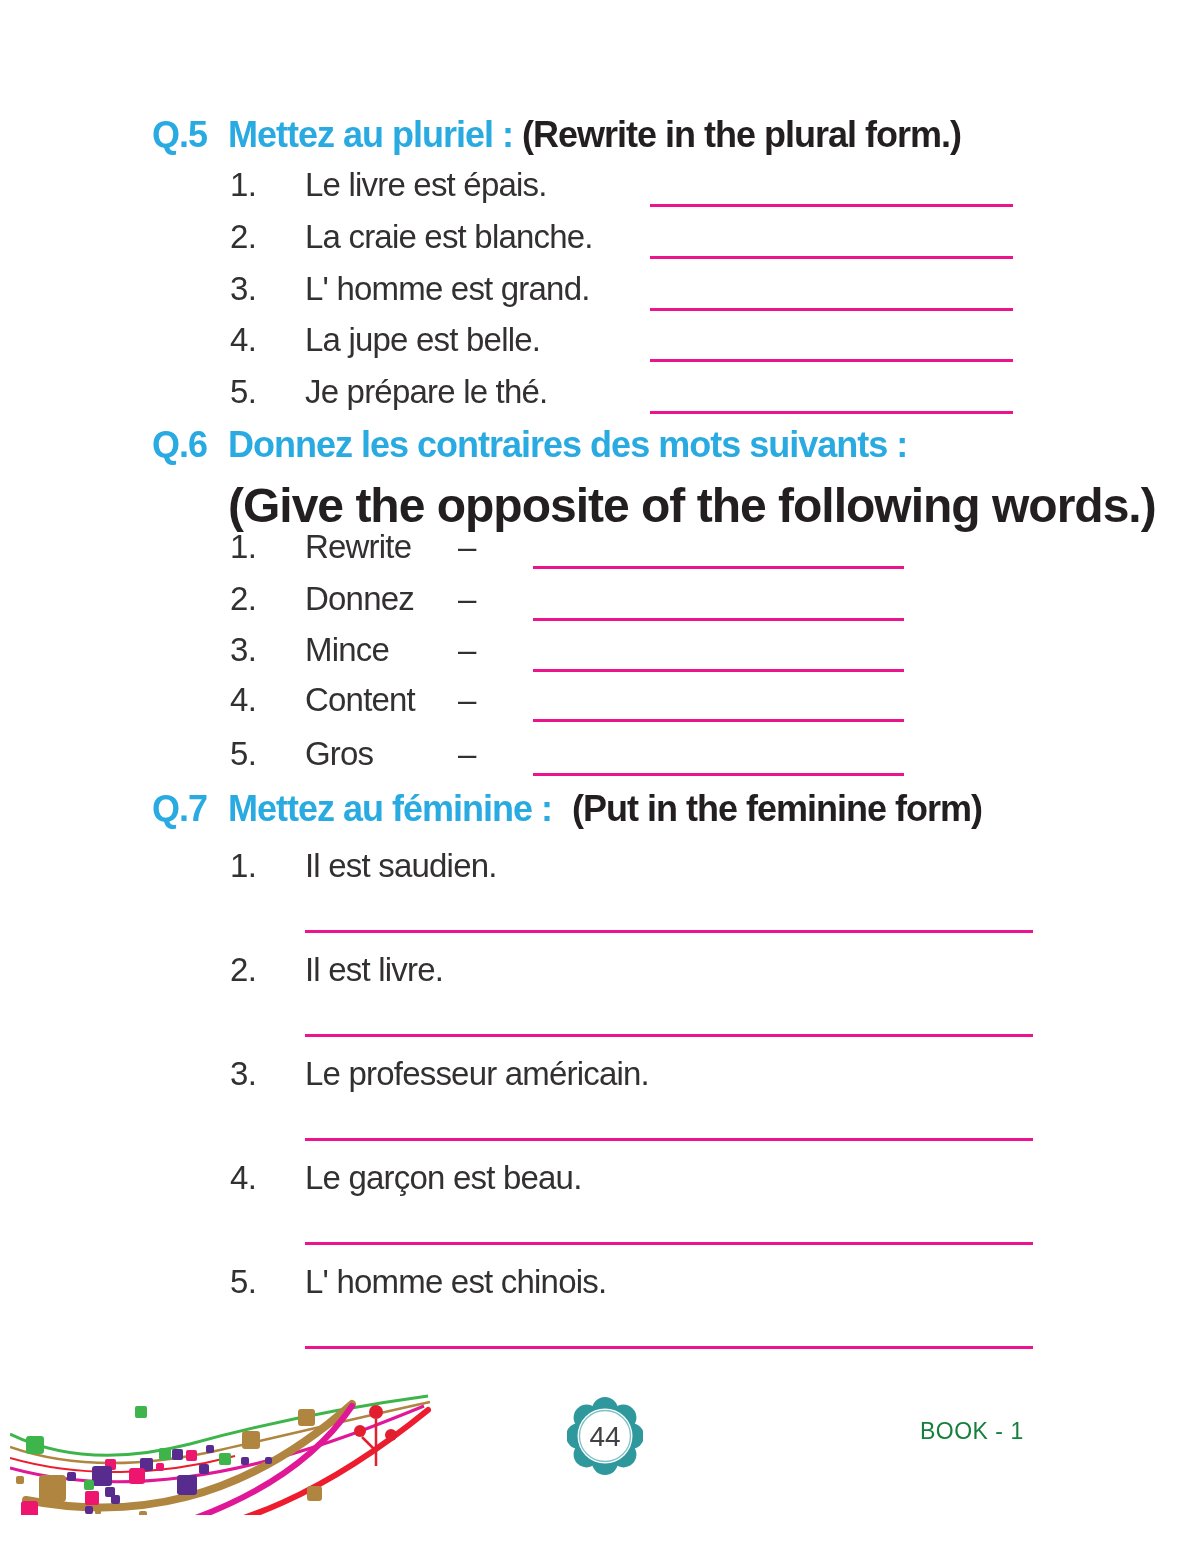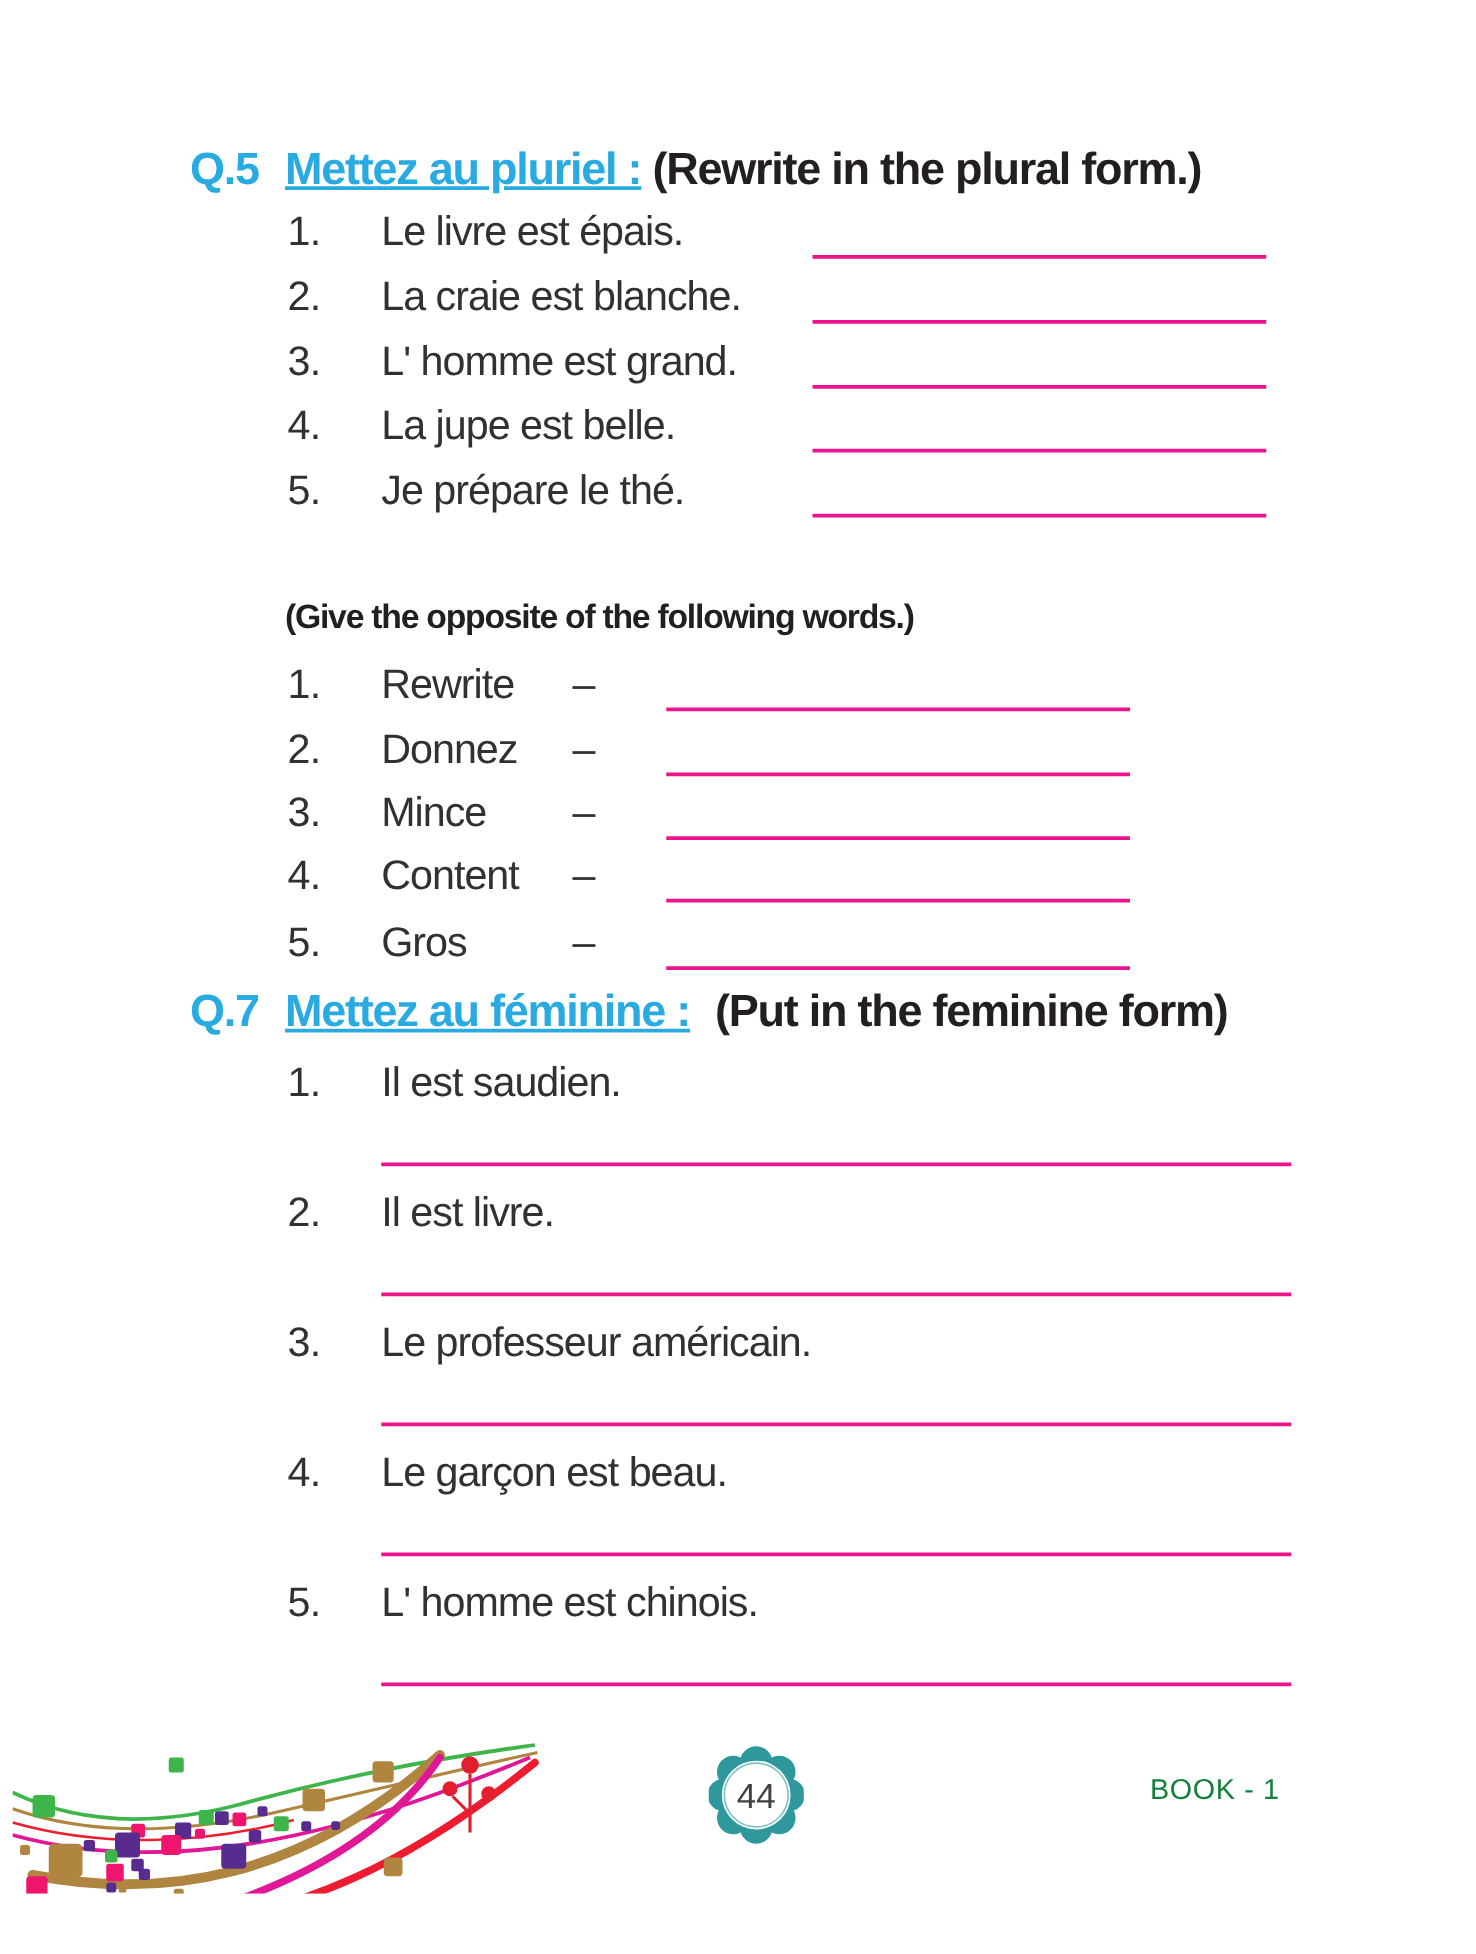--- a/index.html
+++ b/index.html
@@ -13,26 +13,26 @@
     overflow:hidden;
   }
   
   .q-header {
     position:absolute; left:152px;
     display:flex; align-items:baseline;
     font-weight:bold; font-size:36px; letter-spacing:-1px;
     white-space:nowrap;
   }
   .q-label  { color:#29abe2; width:76px; flex:0 0 76px; }
-  .title-fr { color:#29abe2;text-decoration:underline; }
+  .title-fr { color:#29abe2; }
   .title-en { color:#231f20; margin-left:9px; }
   .q7-gap   { margin-left:20px;text-align:center; }
   .en-line {
     position:absolute; left:228px;
-    font-weight:bold; font-size:27px; letter-spacing:-1px;
+    font-weight:bold; font-size:48px; letter-spacing:-1px;
     color:#231f20; white-space:nowrap;
   }
   
   .row { position:absolute; left:230px; }
   .short-row { width:783px; height:42px; }
   .q6-row    { width:674px; height:42px; }
   .q7-row    { width:803px; height:88px; }
   .num {
     position:absolute; left:0; bottom:3px;
     font-size:33px; letter-spacing:-0.5px; color:#333032;
@@ -98,20 +98,24 @@
     <span class="num">4.</span>
     <span class="sentence">La jupe est belle.</span>
     <span class="blank q5-blank"></span>
   </div>
   <div class="row short-row q5-r4">
     <span class="num">5.</span>
     <span class="sentence">Je prépare le thé.</span>
     <span class="blank q5-blank"></span>
   </div>
 
+  <div class="q-header hdr-q6">
+    <span class="q-label">Q.6</span>
+    <span class="title-fr">Donnez les contraires des mots suivants :</span>
+  </div>
   <div class="en-line sub-q6">(Give the opposite of the following words.)</div>
 
   <div class="row q6-row q6-r0">
     <span class="num">1.</span>
     <span class="sentence">Rewrite</span>
     <span class="dash">–</span>
     <span class="blank q6-blank"></span>
   </div>
   <div class="row q6-row q6-r1">
     <span class="num">2.</span>

